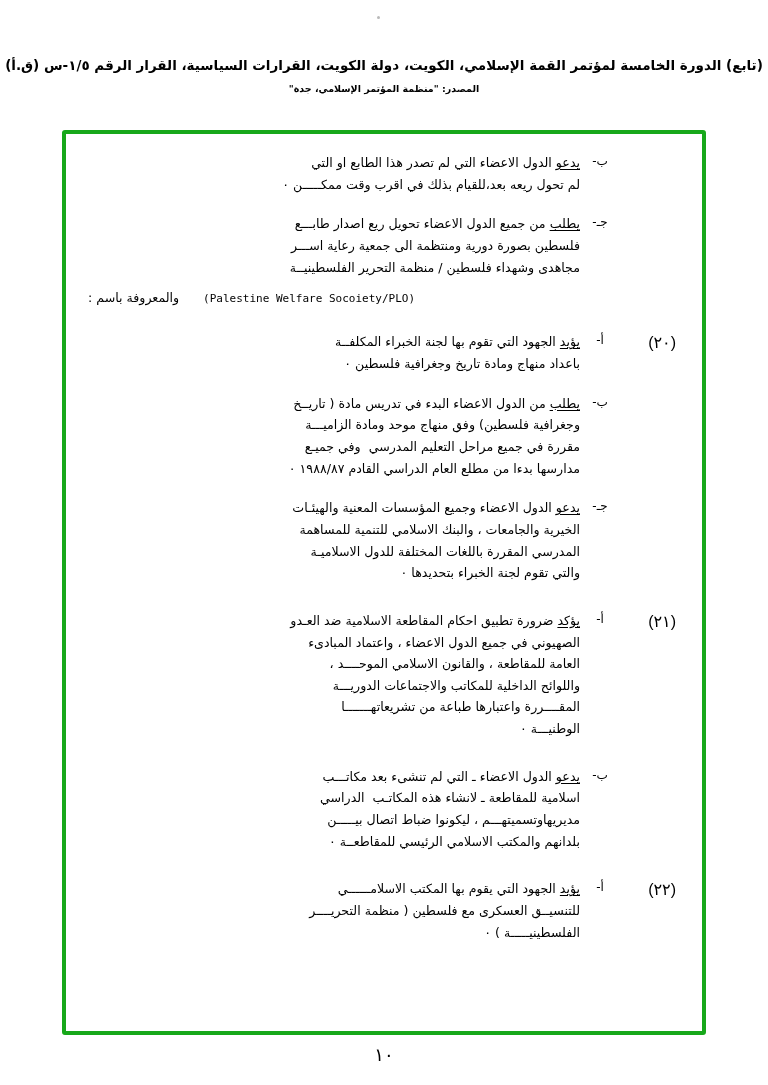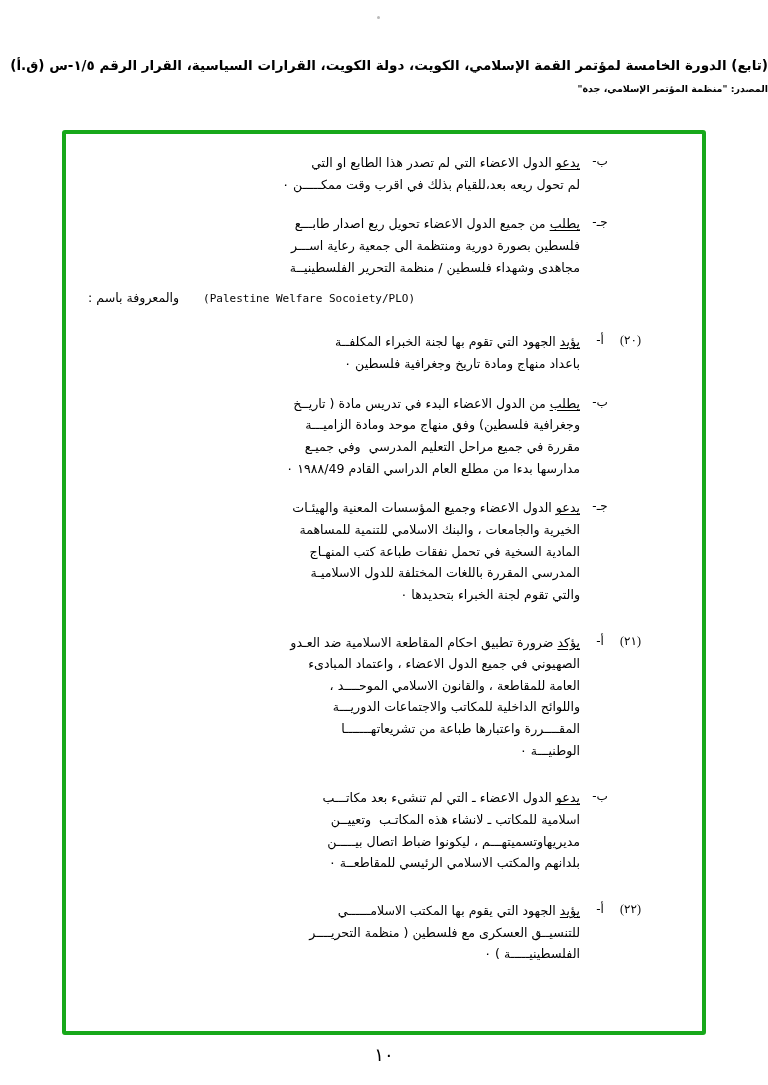--- a/index.html
+++ b/index.html
@@ -20,21 +20,21 @@
     position: absolute;
     inset: 0;
   }
 
   
   .header {
     position: absolute;
     top: 56px;
     left: 0;
     right: 0;
-    text-align: right;
+    text-align: center;
   }
   .header-title {
     font-family: "DejaVu Sans", sans-serif;
     font-size: 13.5px;
     font-weight: bold;
     letter-spacing: 0px;
     color: #000;
     direction: rtl;
     line-height: 1.35;
   }
@@ -75,23 +75,23 @@
     flex-direction: row;
     direction: rtl;
     margin-bottom: 12px;
   }
   .clause.gap-big { margin-top: 26px; }
   .clause.gap-med { margin-top: 18px; }
 
   .num-col {
     width: 56px;
     flex: 0 0 56px;
-    font-family: Liberation Serif, serif;
-    font-size: 12px;
-    text-align: left;
+    font-family: Liberation Sans, sans-serif;
+    font-size: 16px;
+    text-align: right;
     padding-top: 2px;
     direction: rtl;
   }
   .letter-col {
     width: 40px;
     flex: 0 0 40px;
     font-family: "DejaVu Sans", sans-serif;
     font-size: 12px;
     text-align: center;
     padding-top: 2px;
@@ -209,31 +209,30 @@
         </div>
       </div>
 
       <div class="clause gap-med">
         <div class="num-col"></div>
         <div class="letter-col">ب-</div>
         <div class="body-col">
           <div class="line"><span class="verb">يطلب</span> من الدول الاعضاء البدء في تدريس مادة ( تاريــخ</div>
           <div class="line">وجغرافية فلسطين) وفق منهاج موحد ومادة الزاميـــة</div>
           <div class="line">مقررة في جميع مراحل التعليم المدرسي  وفي جميـع</div>
-          <div class="line">مدارسها بدءا من مطلع العام الدراسي القادم ١٩٨٨/49 ٠</div>
+          <div class="line">مدارسها بدءا من مطلع العام الدراسي القادم ١٩٨٨/٨٧ ٠</div>
         </div>
       </div>
 
       <div class="clause gap-med">
         <div class="num-col"></div>
         <div class="letter-col">جـ-</div>
         <div class="body-col">
           <div class="line"><span class="verb">يدعو</span> الدول الاعضاء وجميع المؤسسات المعنية والهيئـات</div>
           <div class="line">الخيرية والجامعات ، والبنك الاسلامي للتنمية للمساهمة</div>
-          <div class="line">المادية السخية في تحمل نفقات طباعة كتب المنهـاج</div>
           <div class="line">المدرسي المقررة باللغات المختلفة للدول الاسلاميـة</div>
           <div class="line">والتي تقوم لجنة الخبراء بتحديدها ٠</div>
         </div>
       </div>
 
       <div class="clause gap-big">
         <div class="num-col">(٢١)</div>
         <div class="letter-col">أ-</div>
         <div class="body-col">
           <div class="line"><span class="verb">يؤكد</span> ضرورة تطبيق احكام المقاطعة الاسلامية ضد العـدو</div>
@@ -243,21 +242,21 @@
           <div class="line">المقــــررة واعتبارها طباعة من تشريعاتهـــــــا</div>
           <div class="line">الوطنيـــة ٠</div>
         </div>
       </div>
 
       <div class="clause gap-big">
         <div class="num-col"></div>
         <div class="letter-col">ب-</div>
         <div class="body-col">
           <div class="line"><span class="verb">يدعو</span> الدول الاعضاء ـ التي لم تنشىء بعد مكاتـــب</div>
-          <div class="line">اسلامية للمكاتب ـ لانشاء هذه المكاتـب  وتعييــن</div>
+          <div class="line">اسلامية للمقاطعة ـ لانشاء هذه المكاتـب  الدراسي</div>
           <div class="line">مديريهاوتسميتهـــم ، ليكونوا ضباط اتصال بيـــــن</div>
           <div class="line">بلدانهم والمكتب الاسلامي الرئيسي للمقاطعــة ٠</div>
         </div>
       </div>
 
       <div class="clause gap-big">
         <div class="num-col">(٢٢)</div>
         <div class="letter-col">أ-</div>
         <div class="body-col">
           <div class="line"><span class="verb">يؤيد</span> الجهود التي يقوم بها المكتب الاسلامــــــي</div>

